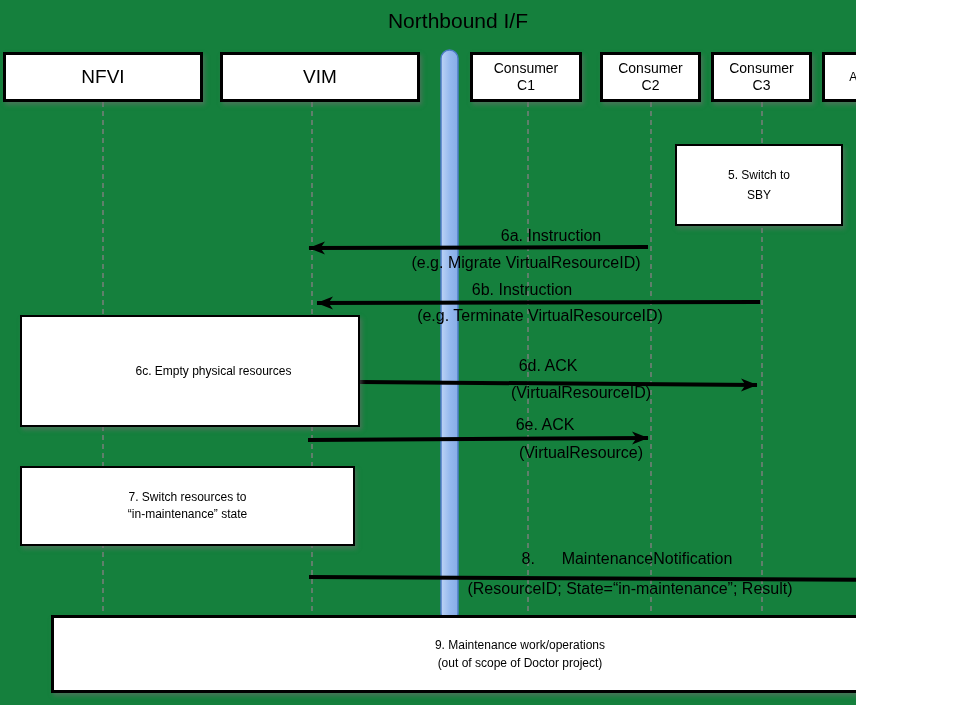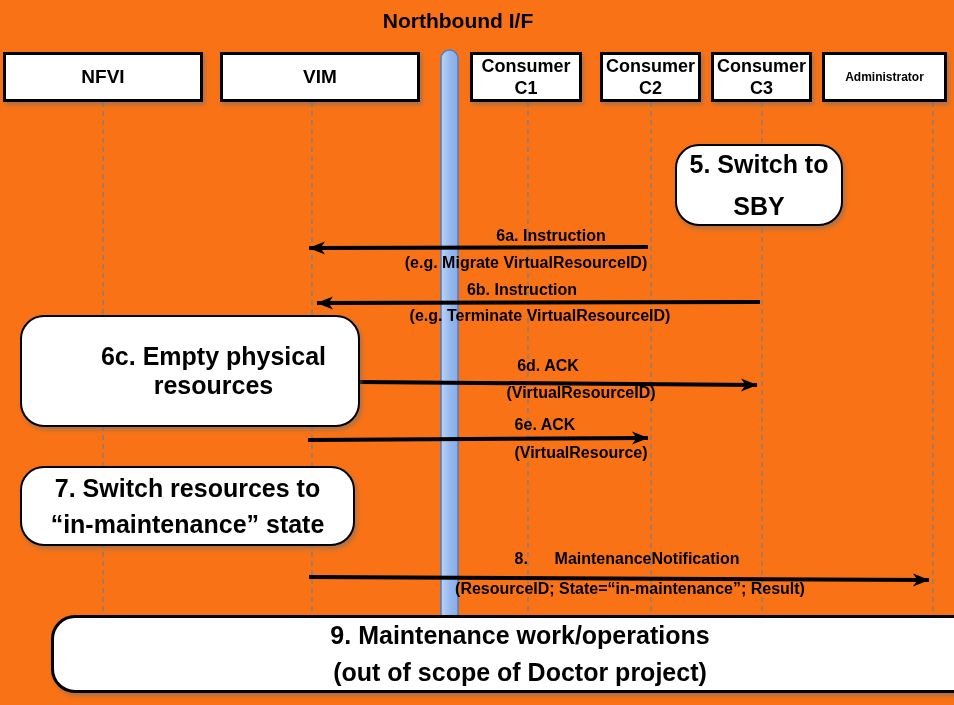--- a/index.html
+++ b/index.html
@@ -3,43 +3,43 @@
 <meta charset="utf-8">
 <style>
   * { margin: 0; padding: 0; box-sizing: border-box; }
   html, body { background: #ffffff; }
   body {
     width: 954px; height: 705px;
     font-family: "Liberation Sans", "DejaVu Sans", sans-serif;
     color: #000;
   }
   .stage {
-    position: relative; width: 954px; height: 705px;
-    background: #f97316; overflow: hidden; font-weight: bold;
+    position: relative; width: 856px; height: 705px;
+    background: #15803d; overflow: hidden;
   }
   svg.layer { position: absolute; left: 0; top: 0; z-index: 1; }
 
   .title {
     position: absolute; top: 9px; left: 356px; width: 204px;
     text-align: center; font-size: 21px; z-index: 2; white-space: nowrap;
   }
 
   .box {
     position: absolute; z-index: 2;
     background: #ffffff; border: 3px solid #000;
     display: flex; flex-direction: column;
     align-items: center; justify-content: center;
     text-align: center;
     box-shadow: 2px 3px 4px rgba(110,110,110,0.55);
   }
   .actor { font-size: 19px; line-height: 1.25; }
-  .actor.consumer { font-size: 18px; }
+  .actor.consumer { font-size: 14px; }
   .actor.admin { font-size: 12px; }
 
-  .note { border-width: 2px; font-size: 25px; border-radius: 24px; }
+  .note { border-width: 2px; font-size: 12px; }
   .note .ln { display: block; }
   .note5  { left: 675px; top: 144px; width: 168px; height: 82px; line-height: 1.7; }
   .note6c { left: 20px;  top: 315px; width: 340px; height: 112px; padding-left: 47px; }
   .note7  { left: 20px;  top: 466px; width: 335px; height: 80px;  line-height: 1.45; }
   .note9  { left: 19px;   top: 615px; width: 938px; height: 78px;  border-width: 3px; line-height: 1.5; margin-left: 32px; }
 
   .msg {
     position: absolute; z-index: 3;
     transform: translateX(-50%);
     white-space: pre; font-size: 16px; line-height: 1.15;

